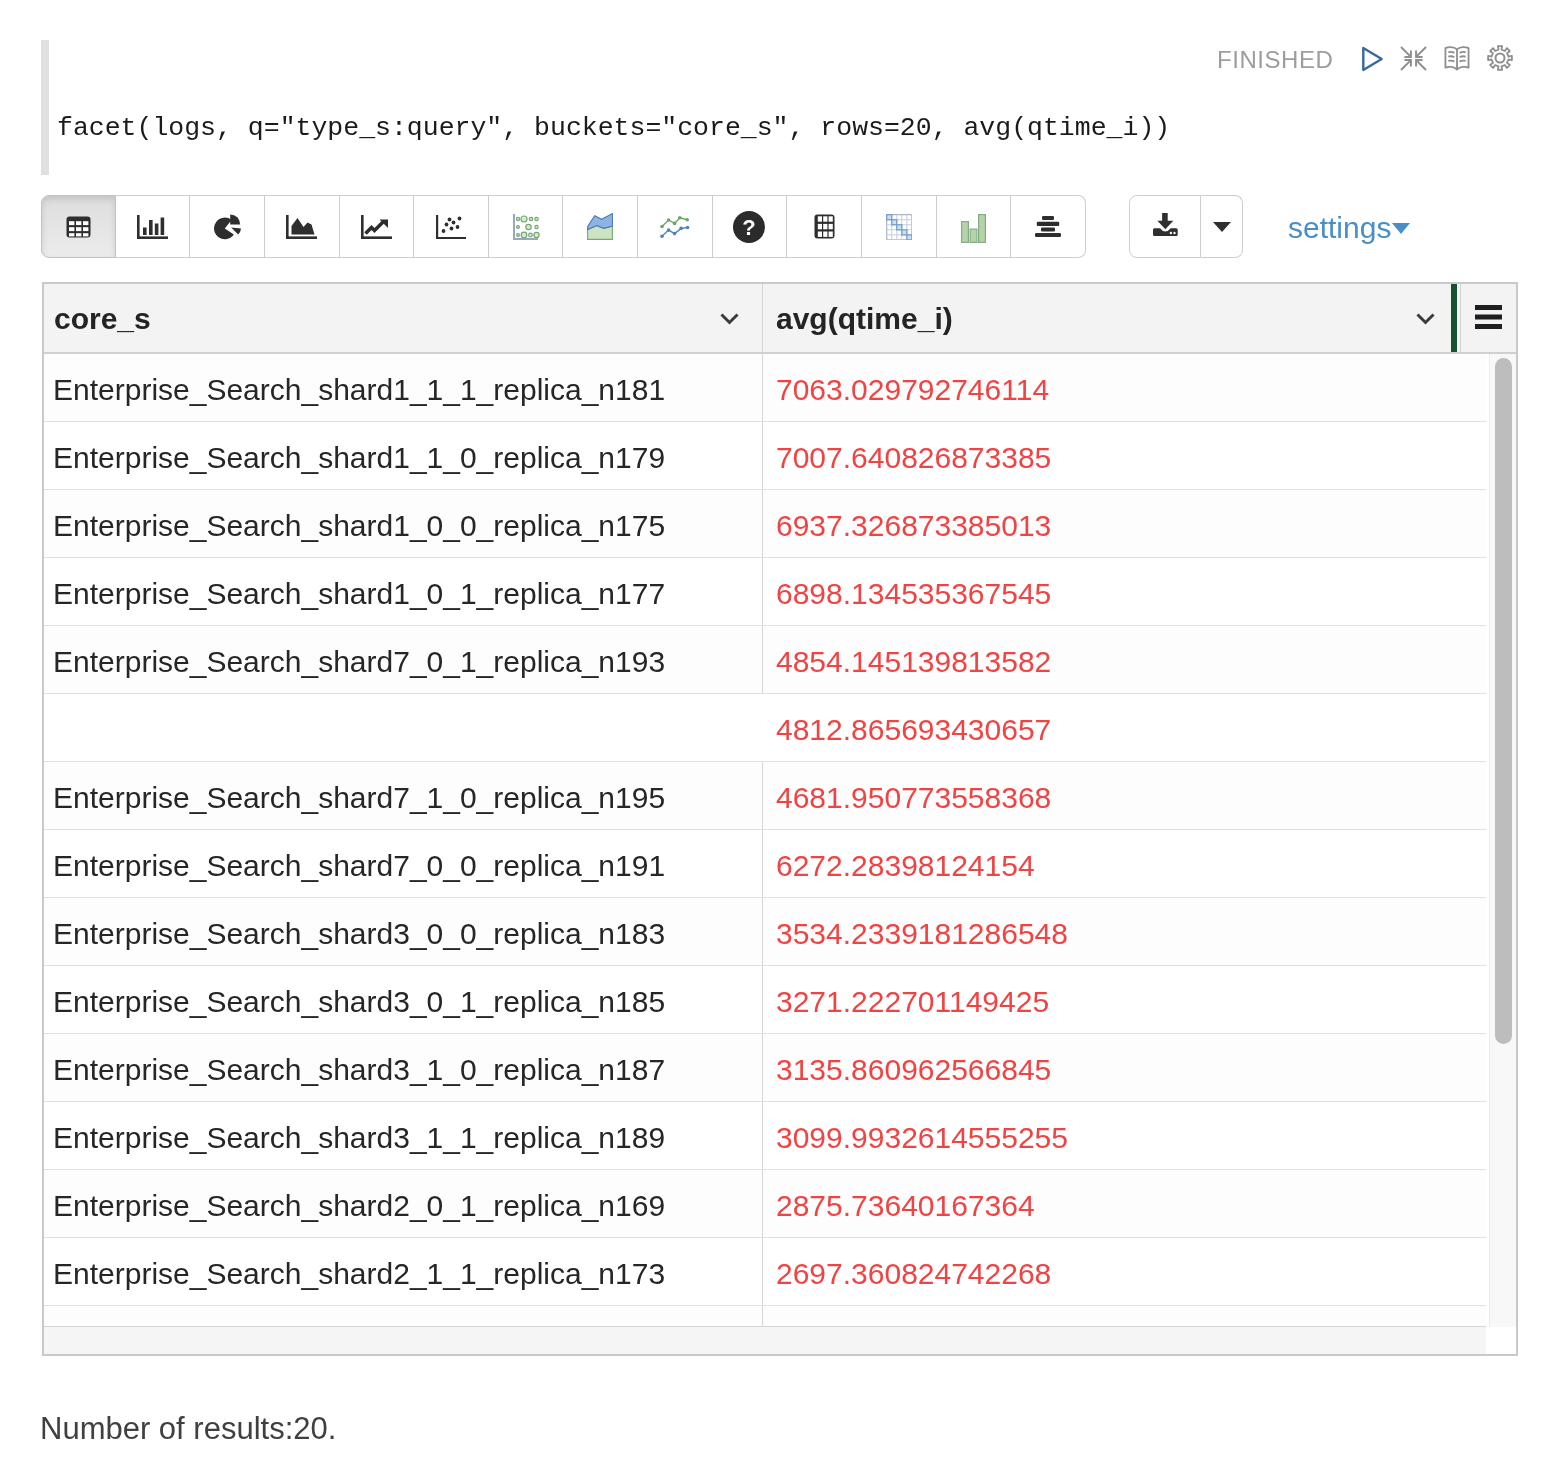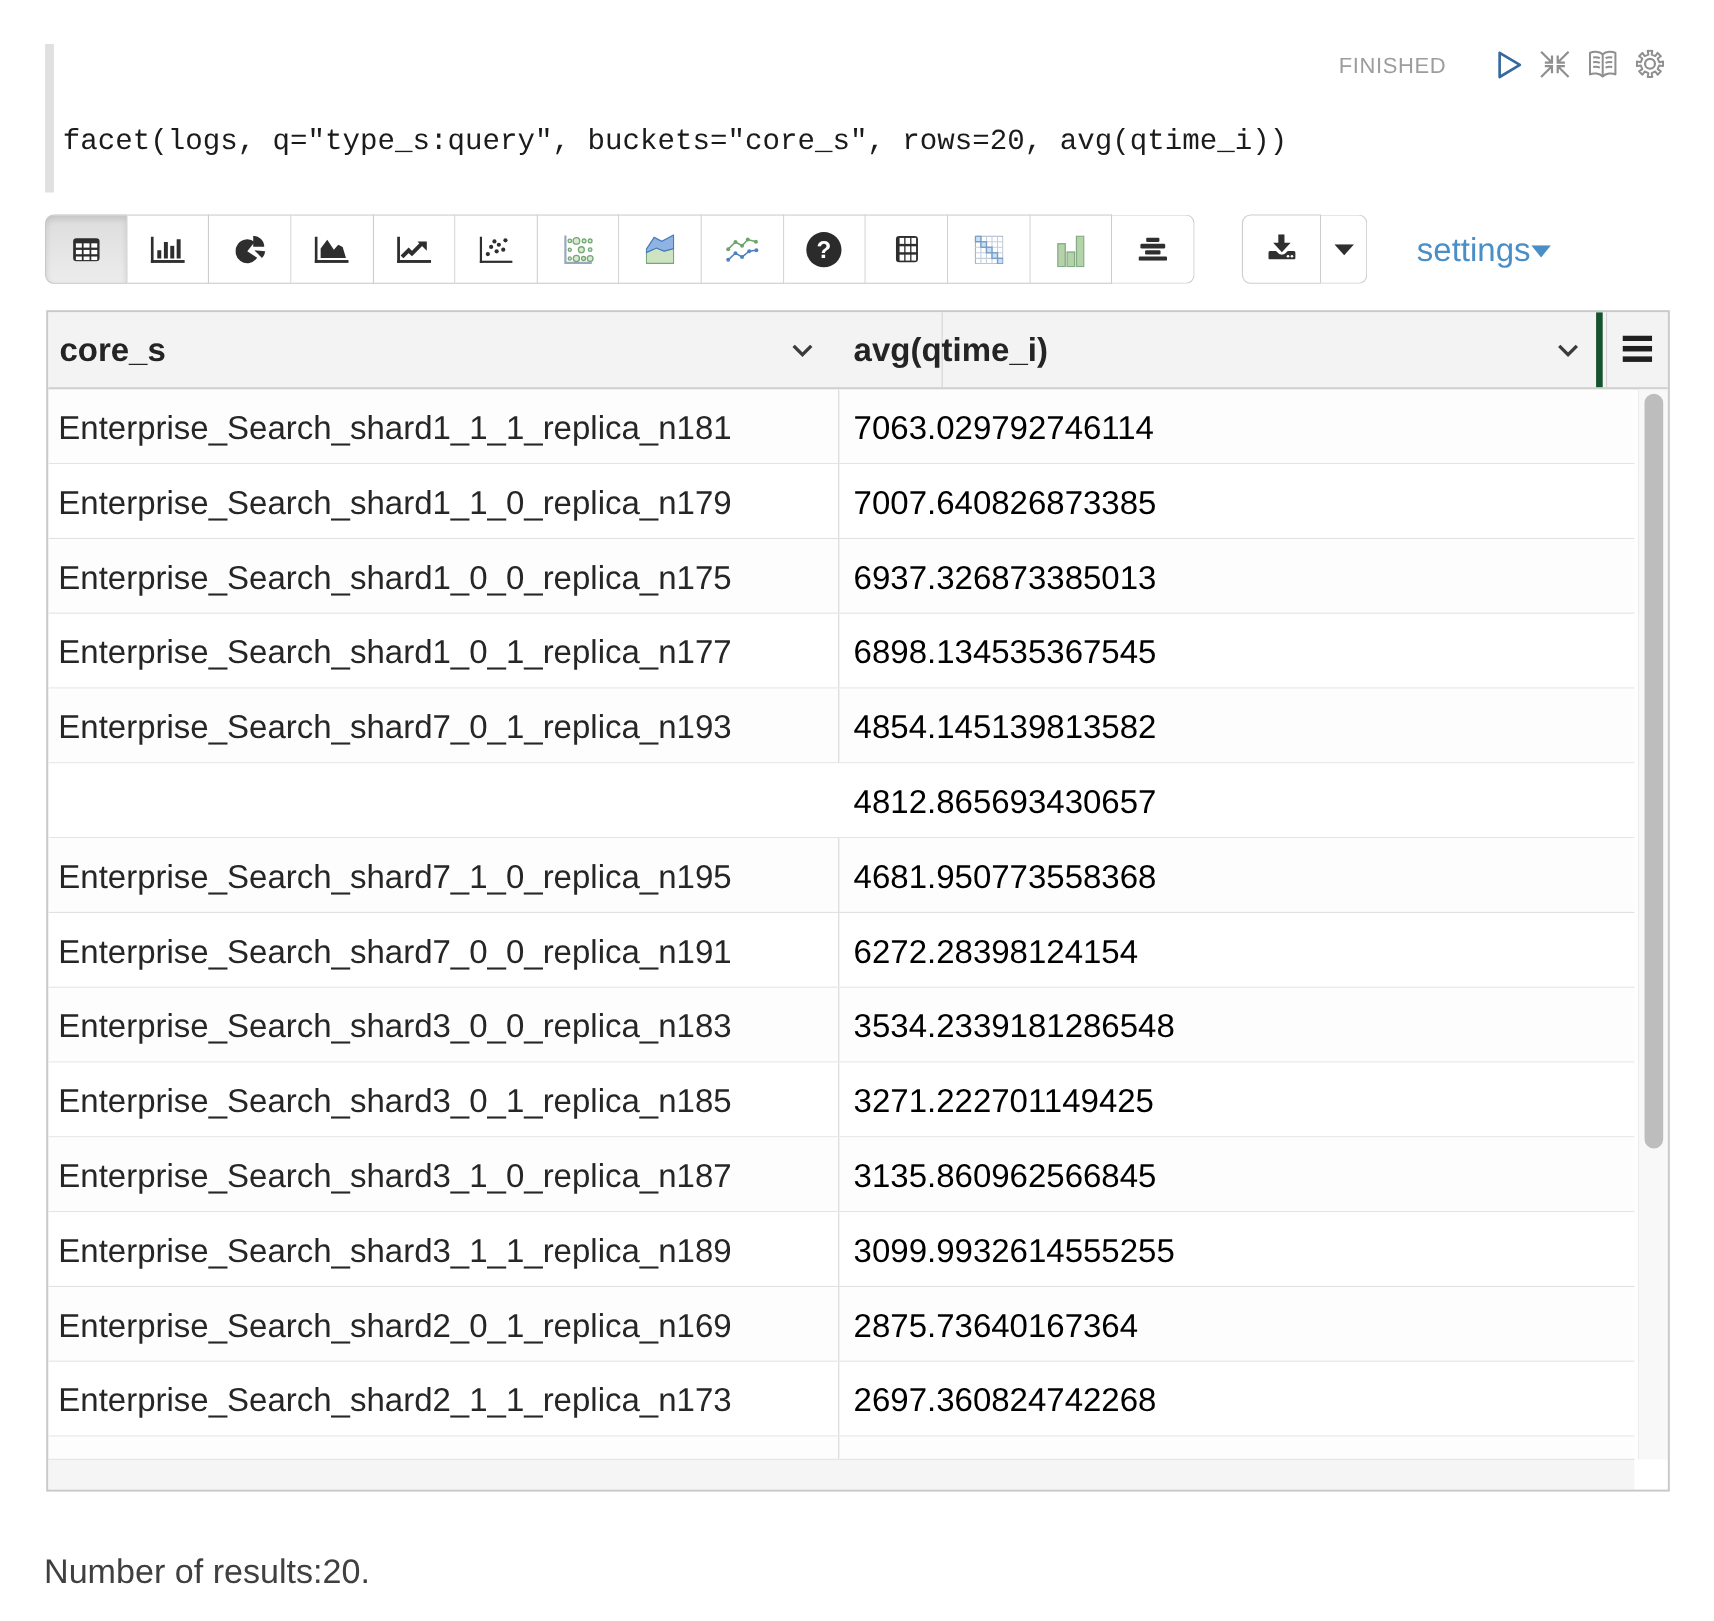--- a/index.html
+++ b/index.html
@@ -1,44 +1,44 @@
 <!DOCTYPE html>
 <html><head>
 <meta charset="utf-8">
 <style>
 * { margin:0; padding:0; box-sizing:border-box; }
 html,body { width:1558px; height:1474px; background:#fff; font-family:"Liberation Sans", sans-serif; }
 .abs { position:absolute; }
 #leftbar { left:41px; top:40px; width:8px; height:135px; background:#e0e0e0; }
 #code { left:57px; top:108px; font-family:"Liberation Mono", monospace; font-size:26.5px; line-height:40px; color:#1b1b1b; white-space:pre; }
-#status { left:1217px; top:47.5px; font-size:20px; line-height:24px; letter-spacing:0.55px; color:#9d9d9d; }
+#status { left:1217px; top:47.5px; font-size:24px; line-height:24px; letter-spacing:0.55px; color:#9d9d9d; }
 
 #tb { left:41px; top:195px; height:63px; display:flex; }
 .tbtn { width:74.64px; height:63px; background:#fff; border:1px solid #cdcdcd; border-left:none; display:flex; align-items:center; justify-content:center; }
 .tbtn.first { border-left:1px solid #cdcdcd; border-radius:8px 0 0 8px; }
 .tbtn.last { border-radius:0 8px 8px 0; }
 .tbtn.active { background:linear-gradient(#dddddd,#ececec); box-shadow:inset 0 3px 6px rgba(0,0,0,0.12); border-color:#c2c2c2; }
 #dl { left:1129px; top:195px; height:63px; display:flex; }
 .dbtn { height:63px; background:#fff; border:1px solid #cdcdcd; display:flex; align-items:center; justify-content:center; }
 #dlmain { width:72px; border-radius:8px 0 0 8px; }
 #dlcaret { width:42px; border-left:none; border-radius:0 8px 8px 0; }
 #settings { left:1276px; top:213px; font-size:30px; line-height:30px; color:#4a8ec8;margin-left:12px; }
 
 
 #grid { left:42px; top:282px; width:1476px; height:1074px; border:2px solid #c9c9c9; background:#fff; }
 #ghead { left:0; top:0; width:1472px; height:70px; background:#f3f3f3; border-bottom:2px solid #d0d0d0; }
 .hcell { position:absolute; top:0; height:68px; font-weight:bold; font-size:30px; color:#242424; line-height:68px; padding-top:1px; padding-left:10px; }
-#h1 { left:0; width:813px; border-right:1px solid #d4d4d4; }
+#h1 { left:0; width:719px; border-right:1px solid #d4d4d4; }
 #h2 { left:719px; width:694px; border-right:6px solid #14532d; padding-left:13px; }
 #hmenu { left:1416px; width:56px; border-left:1px solid #d4d4d4; height:68px; }
 #gbody { left:0; top:70px; width:1442px; height:973px; border-bottom:1px solid #d4d4d4; overflow:hidden; }
 .row { position:relative; width:1442px; height:68px; border-bottom:1px solid #e1e1e1; background:#fdfdfd; }
 .row:nth-child(even) { background:#ffffff; }
 .c1 { position:absolute; left:0; top:0; width:719px; height:67px; line-height:68px; padding-top:2px; padding-left:9px; font-size:30px; color:#262626; border-right:1px solid #d6d6d6; white-space:nowrap; }
-.c2 { position:absolute; left:720px; top:0; height:67px; line-height:68px; padding-top:2px; padding-left:12px; font-size:30px; color:#000000; white-space:nowrap; }
+.c2 { position:absolute; left:720px; top:0; height:67px; line-height:68px; padding-top:2px; padding-left:12px; font-size:30px; color:#ef4444; white-space:nowrap; }
 #lane { left:1445px; top:70px; width:27px; height:973px; background:#f8f8f8; border-left:1px solid #ececec; }
 #thumb { left:1451px; top:74px; width:17px; height:686px; background:#bdbdbd; border-radius:9px; }
 #hstrip { left:0; top:1043px; width:1442px; height:27px; background:#f5f5f5; }
 #corner { left:1442px; top:1043px; width:30px; height:27px; background:#fff; }
 #results { left:40px; top:1406.5px; font-size:31px; line-height:44px; color:#404040; }
 .chev { position:absolute; }
 </style>
 </head>
 <body>
 <div id="leftbar" class="abs"></div>

